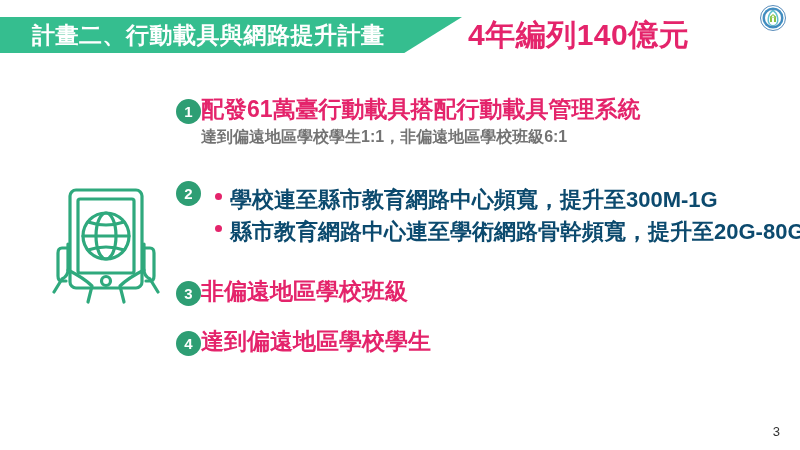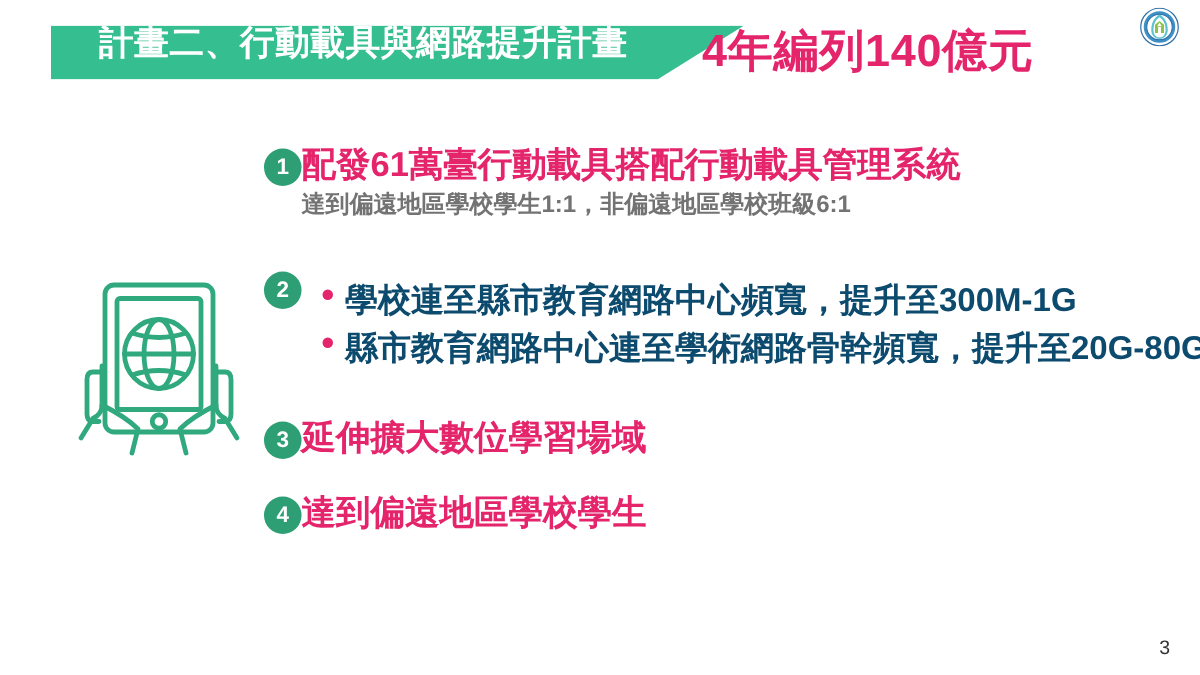--- a/index.html
+++ b/index.html
@@ -23,22 +23,21 @@
   .header-band {
     position: absolute;
     left: 0;
     top: 17px;
     width: 462px;
     height: 36px;
     background: #35be8f;
     -webkit-clip-path: polygon(0 0, 100% 0, 87.5% 100%, 0 100%);
     clip-path: polygon(0 0, 100% 0, 87.5% 100%, 0 100%);
     display: flex;
-    align-items: flex-start;
-    margin-left: 34px;
+    align-items: center;
   }
   .header-band-title {
     color: #ffffff;
     font-size: 23px;
     font-weight: bold;
     letter-spacing: 0.5px;
     margin-left: 32px;
     white-space: nowrap;
     line-height: 1;
   }
@@ -235,21 +234,21 @@
           </li>
         </ul>
       </div>
     </div>
 
     <div class="gap-2"></div>
 
     <div class="item">
       <div class="badge">3</div>
       <div class="item-body">
-        <div class="item-title">延伸擴大數位學習場域</div>
+        <div class="item-title">非偏遠地區學校班級</div>
       </div>
     </div>
 
     <div class="gap-3"></div>
 
     <div class="item">
       <div class="badge">4</div>
       <div class="item-body">
         <div class="item-title">達到偏遠地區學校學生</div>
       </div>

